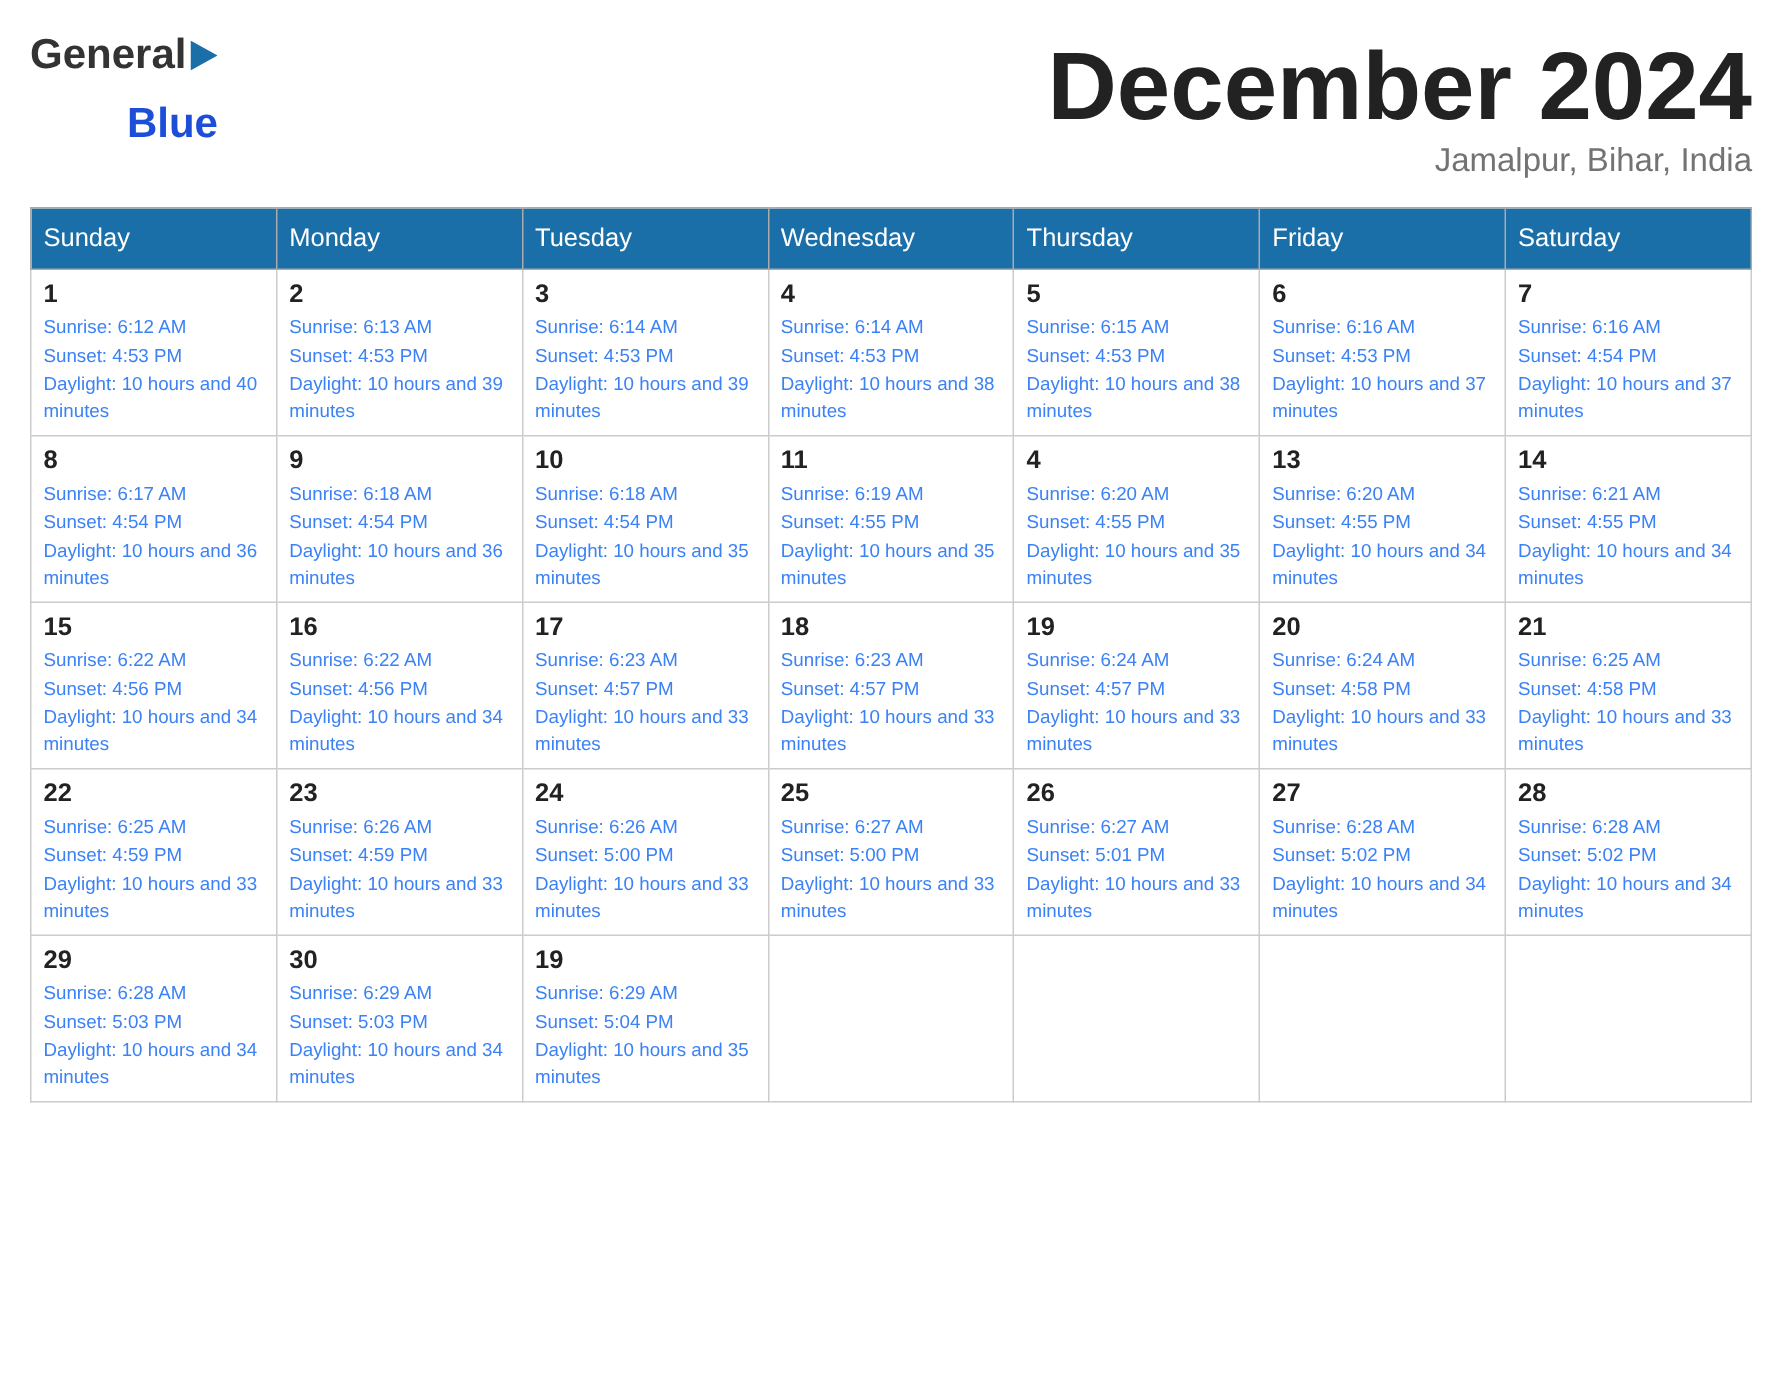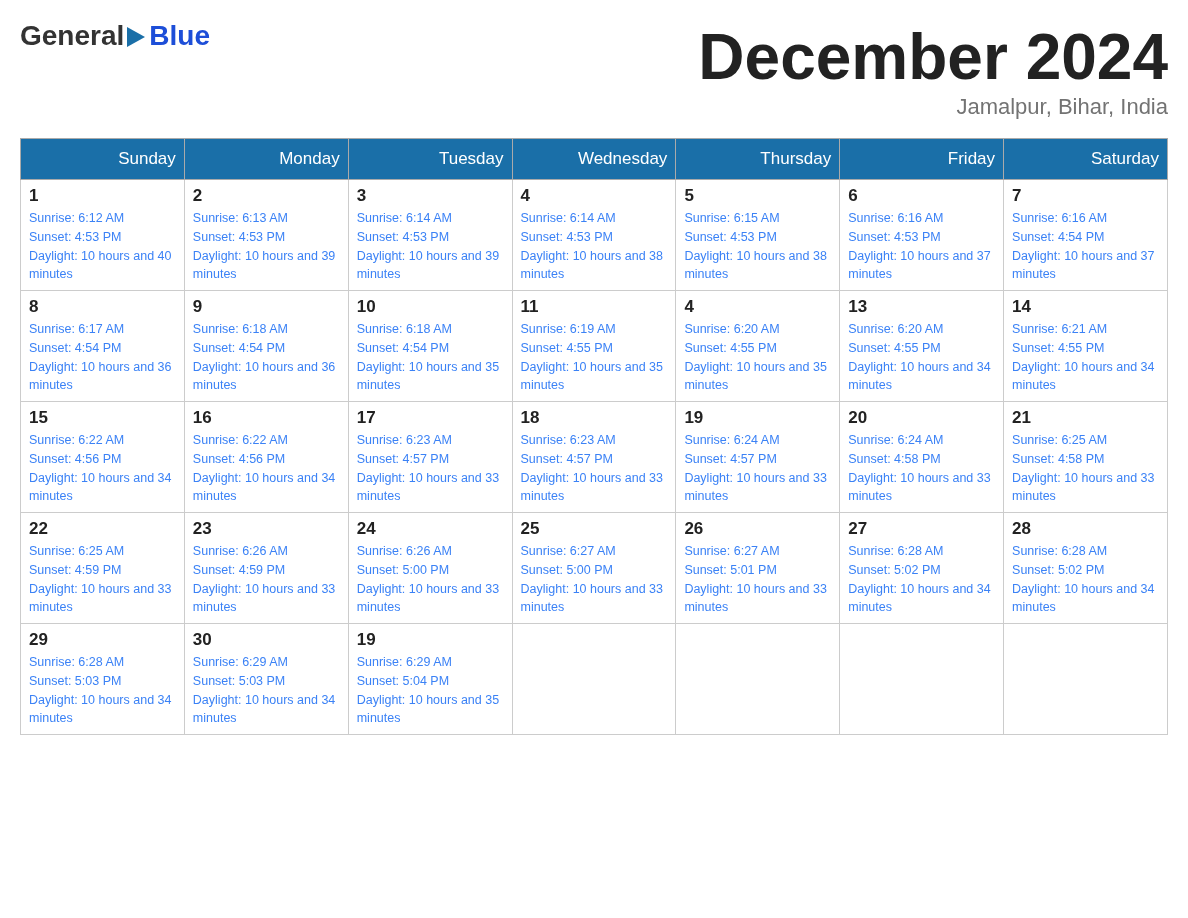--- a/index.html
+++ b/index.html
@@ -16,22 +16,23 @@
       align-items: flex-start;
       margin-bottom: 18px;
     }
     .logo-text-general {
       font-size: 28px;
       font-weight: bold;
       color: #333;
     }
     .logo-wrapper {
       display: flex;
-      flex-direction: row;
+      flex-direction: column;
       align-items: flex-end;
+      gap: 14px;
     }
     .logo-line1 {
       display: flex;
       align-items: center;
     }
     .logo-line2 {
       font-size: 28px;
       font-weight: bold;
       color: #1d4ed8;
       margin-left: 4px;
@@ -50,21 +51,21 @@
       color: #737373;
     }
     .calendar {
       width: 100%;
       border-collapse: collapse;
       border: 1px solid #aaa;
     }
     .calendar th {
       background: #1a6fa8;
       color: #fff;
-      text-align: right;
+      text-align: left;
       padding: 10px 8px;
       font-size: 17px;
       font-weight: normal;
       border: 1px solid #aaa;
       margin-left: 15px;
     }
     .calendar td {
       vertical-align: top;
       padding: 6px 8px;
       border: 1px solid #ccc;

